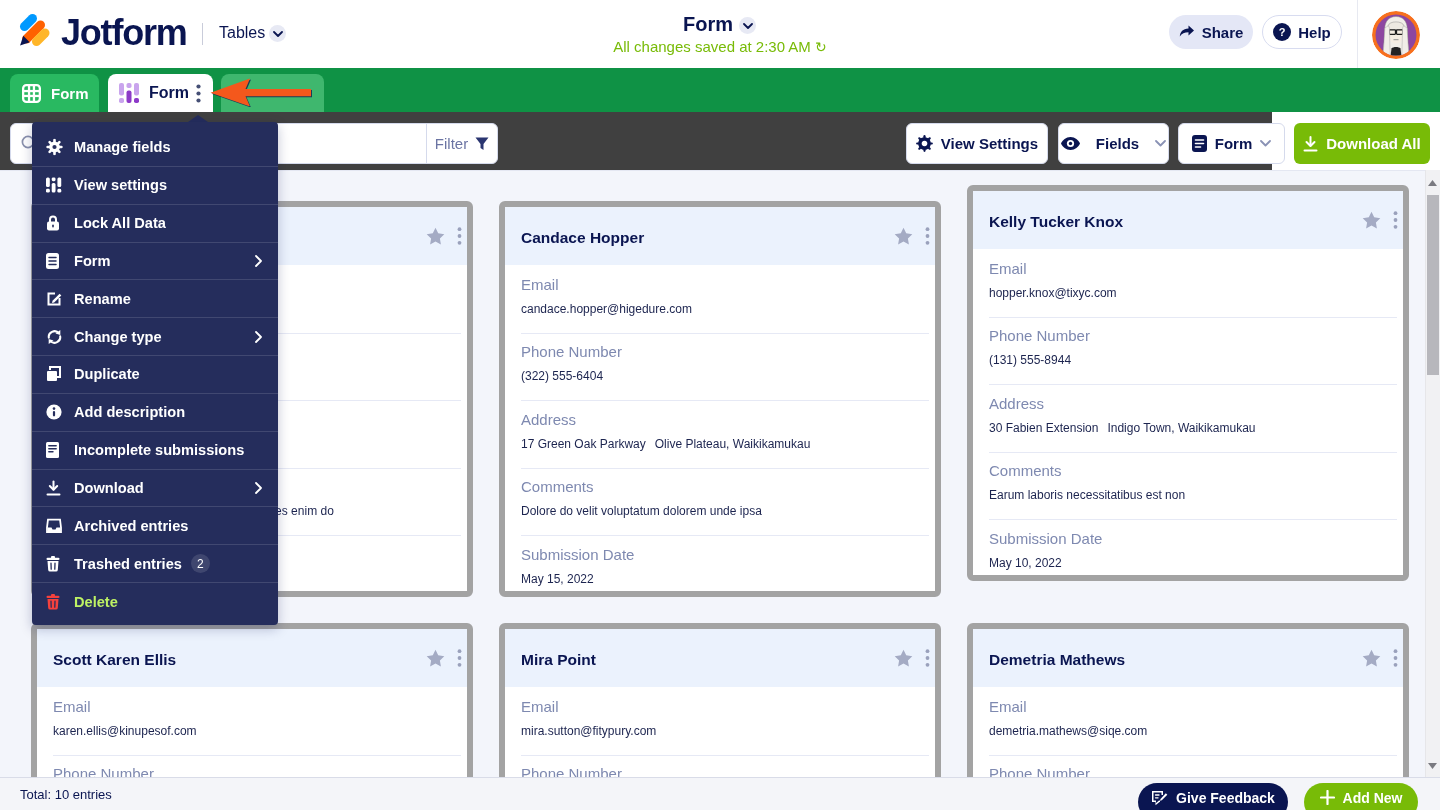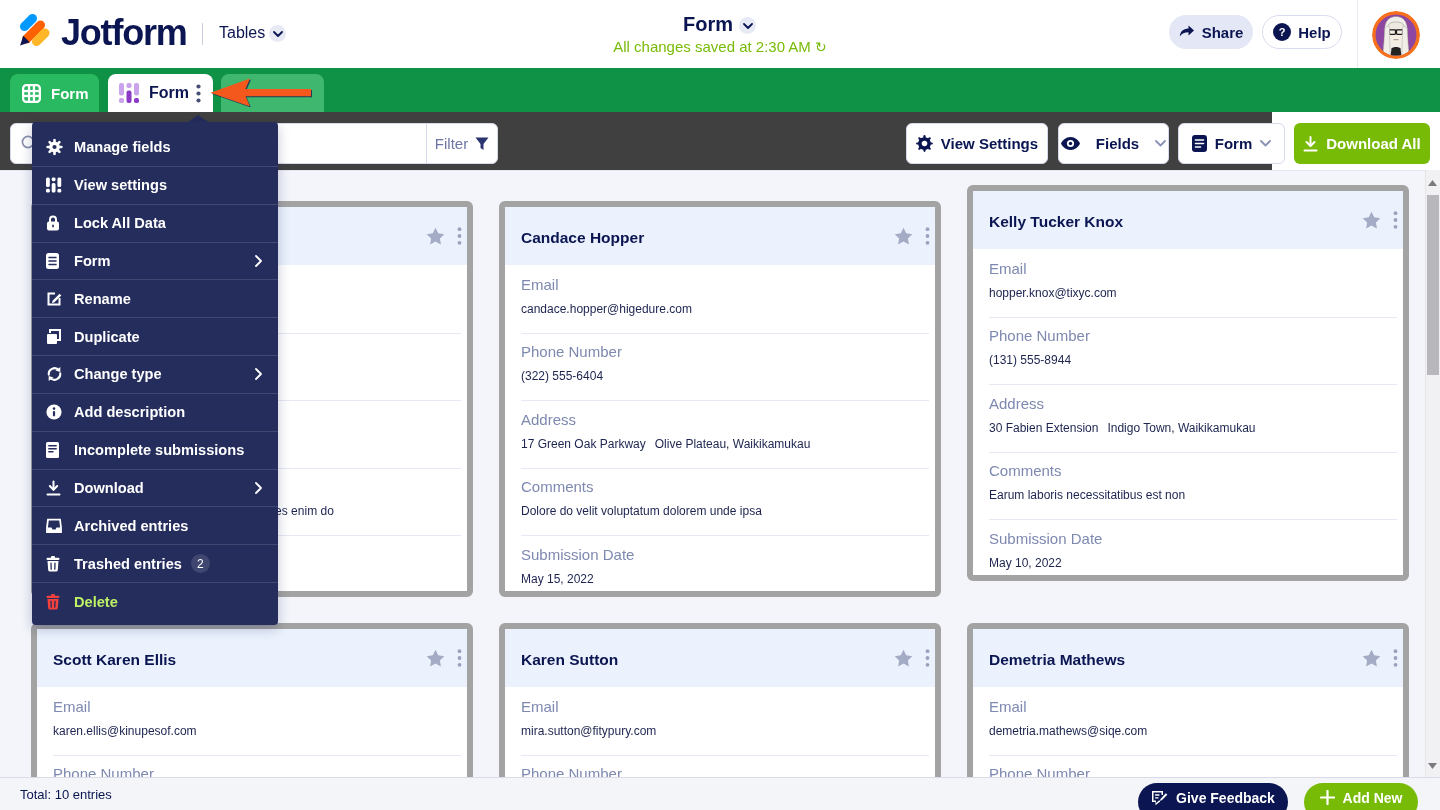--- a/index.html
+++ b/index.html
@@ -301,21 +301,21 @@
         <circle cx="2.5" cy="15.8" r="1.9" fill="#9AA1BC"></circle>
       </svg>
 <div class="clab" style="top:68.5px">Email</div>
 <div class="cval" style="top:94.5px">karen.ellis@kinupesof.com</div>
 <div class="csep" style="top:125.6px"></div>
 <div class="clab" style="top:136.1px">Phone Number</div>
 
 </div>
 <div class="card" style="left:499px;top:452px">
 <div class="chead"></div>
-      <div class="cname">Karen Sutton</div>
+      <div class="cname">Mira Point</div>
       <svg class="cstar" width="19" height="18" viewBox="0 0 19 18">
         <path d="M9.5 0.8 L12.2 6.3 L18.3 7.2 L13.9 11.4 L14.9 17.4 L9.5 14.5 L4.1 17.4 L5.1 11.4 L0.7 7.2 L6.8 6.3 Z" fill="#A4ABC4"></path>
       </svg>
       <svg class="cdots" width="5" height="18" viewBox="0 0 5 18">
         <circle cx="2.5" cy="2.2" r="1.9" fill="#9AA1BC"></circle>
         <circle cx="2.5" cy="9" r="1.9" fill="#9AA1BC"></circle>
         <circle cx="2.5" cy="15.8" r="1.9" fill="#9AA1BC"></circle>
       </svg>
 <div class="clab" style="top:68.5px">Email</div>
 <div class="cval" style="top:94.5px">mira.sutton@fitypury.com</div>
@@ -401,32 +401,32 @@
           <line x1="3" y1="8" x2="10" y2="8"></line>
           <line x1="3" y1="11.5" x2="10" y2="11.5"></line>
         </g>
       </svg>Form<svg class="chev" width="7" height="12" viewBox="0 0 7 12">
         <path d="M1 1 L6 6 L1 11" fill="none" stroke="#fff" stroke-width="1.8" stroke-linecap="round" stroke-linejoin="round"></path>
       </svg></div>
 <div class="mi"><svg class="ic" width="16" height="16" viewBox="0 0 16 16">
         <path d="M9 2.5 L2.5 2.5 L2.5 13.5 L13.5 13.5 L13.5 7" fill="none" stroke="#fff" stroke-width="2"></path>
         <path d="M6.5 9.8 L13.6 2.7 L15.3 4.4 L8.2 11.5 L6 12 Z" fill="#fff"></path>
       </svg>Rename</div>
-<div class="mi"><svg class="ic" width="15" height="16" viewBox="0 0 15 16">
-        <path d="M4 4 L4 1 L14 1 L14 11 L11 11" fill="none" stroke="#fff" stroke-width="2"></path>
-        <rect x="1" y="5" width="10" height="10" rx="1" fill="#fff"></rect>
-      </svg>Duplicate</div>
 <div class="mi"><svg class="ic" width="17" height="16" viewBox="0 0 17 16">
         <path d="M3 9.5 A5.7 5.7 0 0 1 13 4.5" fill="none" stroke="#fff" stroke-width="2"></path>
         <path d="M14.3 1 L14.3 6 L9.5 4.6 Z" fill="#fff"></path>
         <path d="M14 6.5 A5.7 5.7 0 0 1 4 11.5" fill="none" stroke="#fff" stroke-width="2"></path>
         <path d="M2.7 15 L2.7 10 L7.5 11.4 Z" fill="#fff"></path>
       </svg>Change type<svg class="chev" width="7" height="12" viewBox="0 0 7 12">
         <path d="M1 1 L6 6 L1 11" fill="none" stroke="#fff" stroke-width="1.8" stroke-linecap="round" stroke-linejoin="round"></path>
       </svg></div>
+<div class="mi"><svg class="ic" width="15" height="16" viewBox="0 0 15 16">
+        <path d="M4 4 L4 1 L14 1 L14 11 L11 11" fill="none" stroke="#fff" stroke-width="2"></path>
+        <rect x="1" y="5" width="10" height="10" rx="1" fill="#fff"></rect>
+      </svg>Duplicate</div>
 <div class="mi"><svg class="ic" width="16" height="16" viewBox="0 0 16 16">
         <circle cx="8" cy="8" r="7.6" fill="#fff"></circle>
         <circle cx="8" cy="4.6" r="1.3" fill="#252D5C"></circle>
         <rect x="6.9" y="7" width="2.2" height="5.4" rx="1.1" fill="#252D5C"></rect>
       </svg>Add description</div>
 <div class="mi"><svg class="ic" width="13" height="16" viewBox="0 0 13 16">
         <rect x="0" y="0" width="13" height="16" rx="1.5" fill="#fff"></rect>
         <g stroke="#252D5C" stroke-width="1.4" stroke-linecap="round">
           <line x1="2.8" y1="3.8" x2="10.2" y2="3.8"></line>
           <line x1="2.8" y1="6.8" x2="10.2" y2="6.8"></line>

